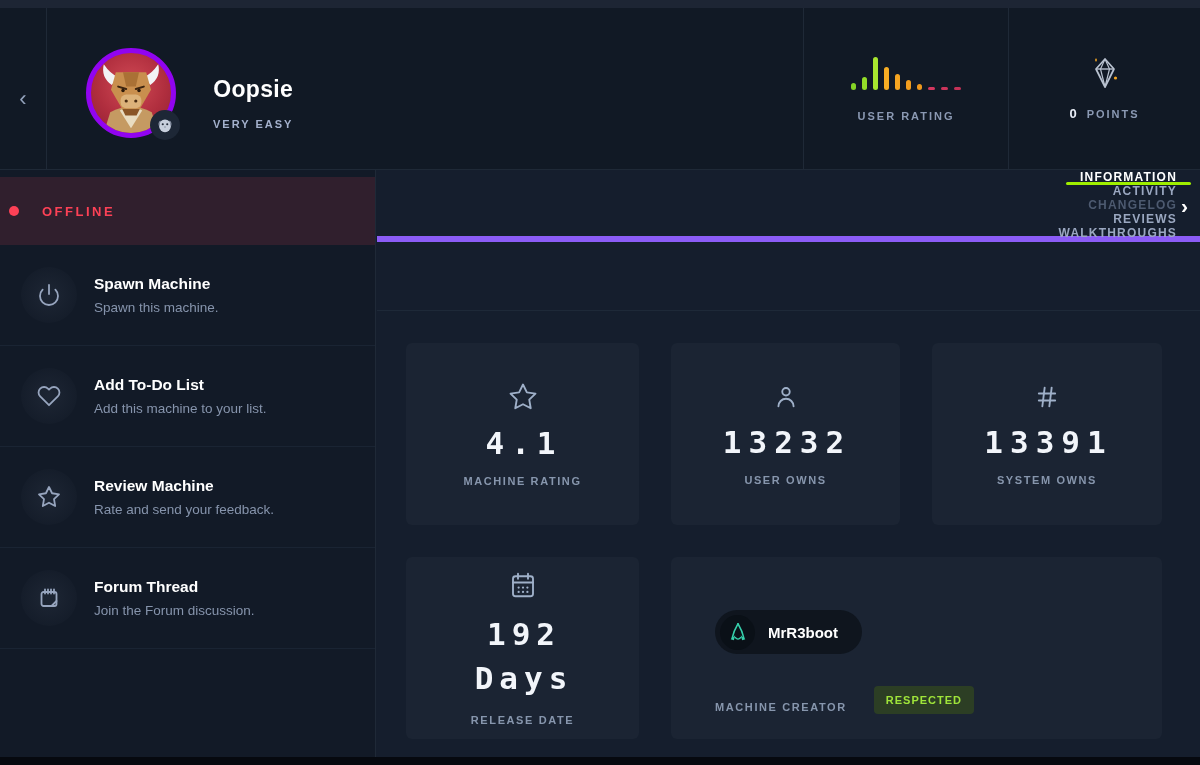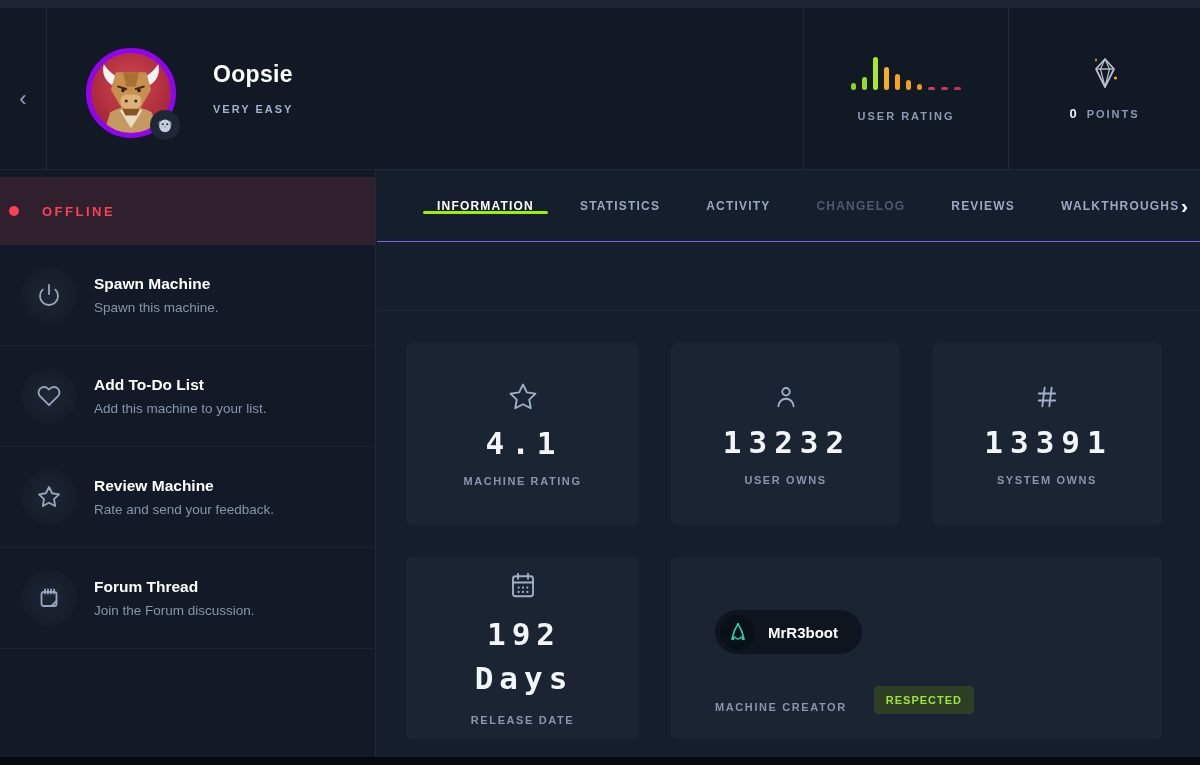--- a/index.html
+++ b/index.html
@@ -20,21 +20,21 @@
   .back-btn { position:absolute; top:78px; left:10px; width:26px; height:28px;
               color:#93a2bc; font-size:22px; line-height:26px; text-align:center;
               cursor:pointer; user-select:none; }
   .avatar-wrap { position:absolute; left:86px; top:40px; width:90px; height:90px; }
   .avatar-ring { width:90px; height:90px; border-radius:50%;
                  border:5px solid var(--purple); overflow:hidden;
                  background:radial-gradient(circle at 50% 40%, #d14a55 0%, #b02e3e 55%, #8e1f33 100%); }
   .os-badge { position:absolute; right:-4px; bottom:-2px; width:30px; height:30px;
               border-radius:50%; background:#1d2736; display:flex; align-items:center;
               justify-content:center; }
-  .title-block { position:absolute; left:213px; top:53px; }
+  .title-block { position:absolute; left:213px; top:68px;text-align:center; }
   .machine-title { color:#ffffff; font-size:23px; font-weight:bold; letter-spacing:.3px; }
   .machine-diff { margin-top:15px; color:#a4b1cd; font-size:11px; font-weight:bold;
                   letter-spacing:2px; }
   .hdr-divider { position:absolute; top:0; width:1px; height:100%; background:#1f2937; }
   .section-rating { position:absolute; left:804px; top:0; width:204px; height:100%;
                     display:flex; flex-direction:column; align-items:center;
                     justify-content:center; gap:20px; }
   .rating-chart { display:flex; align-items:flex-end; gap:6px; height:34px; }
   .rating-chart .bar { border-radius:3px; }
   .muted-label { color:#8b99b3; font-size:11px; font-weight:bold; letter-spacing:2px; }
@@ -57,22 +57,22 @@
   .side-icon-circle { width:56px; height:56px; border-radius:50%; flex:0 0 56px;
                       background:radial-gradient(circle, rgba(164,177,205,0.08) 0%, rgba(164,177,205,0.02) 70%, transparent 75%);
                       display:flex; align-items:center; justify-content:center;
                       color:#97a5be; }
   .side-text { margin-left:17px; }
   .side-title { color:#ffffff; font-size:15.5px; font-weight:bold; }
   .side-desc { margin-top:7px; color:#8694ac; font-size:13.5px; }
 
   
   .main { position:absolute; left:377px; top:170px; right:0; bottom:8px; background:#151e2d; }
-  .tabs { position:relative; display:flex; align-items:center; height:72px;
-          padding-left:37px; border-bottom:1px solid #8b5cf6; }
+  .tabs { position:relative; display:flex; align-items:flex-end; height:72px;
+          padding-left:37px; border-bottom:6px solid #8b5cf6;flex-direction:column; }
   .tab { position:relative; padding:0 23px; display:flex; align-items:center;
          font-size:12px; font-weight:bold; letter-spacing:1.2px; color:#9aa7c0;
          cursor:pointer; white-space:nowrap; }
   .tab.active { color:#ffffff; }
   .tab.active::after { content:""; position:absolute; left:9px; right:9px; bottom:-1px;
                        height:3px; border-radius:2px; background:var(--green); }
   .tab.disabled { color:#4d5a70; }
   .tabs-chevron { position:absolute; right:12px; top:0; height:72px; display:flex;
                   align-items:center; color:#ffffff; font-size:21px; font-weight:bold;
                   cursor:pointer; }
@@ -247,21 +247,20 @@
       <div class="side-text">
         <div class="side-title">Forum Thread</div>
         <div class="side-desc">Join the Forum discussion.</div>
       </div>
     </div>
   </div>
 
   <div class="main">
     <div class="tabs">
       <div class="tab active">INFORMATION</div>
-      <div class="tab">STATISTICS</div>
       <div class="tab">ACTIVITY</div>
       <div class="tab disabled">CHANGELOG</div>
       <div class="tab">REVIEWS</div>
       <div class="tab">WALKTHROUGHS</div>
       <div class="tabs-chevron">›</div>
     </div>
 
     <div class="content-divider"></div>
 
     <div class="cards">

